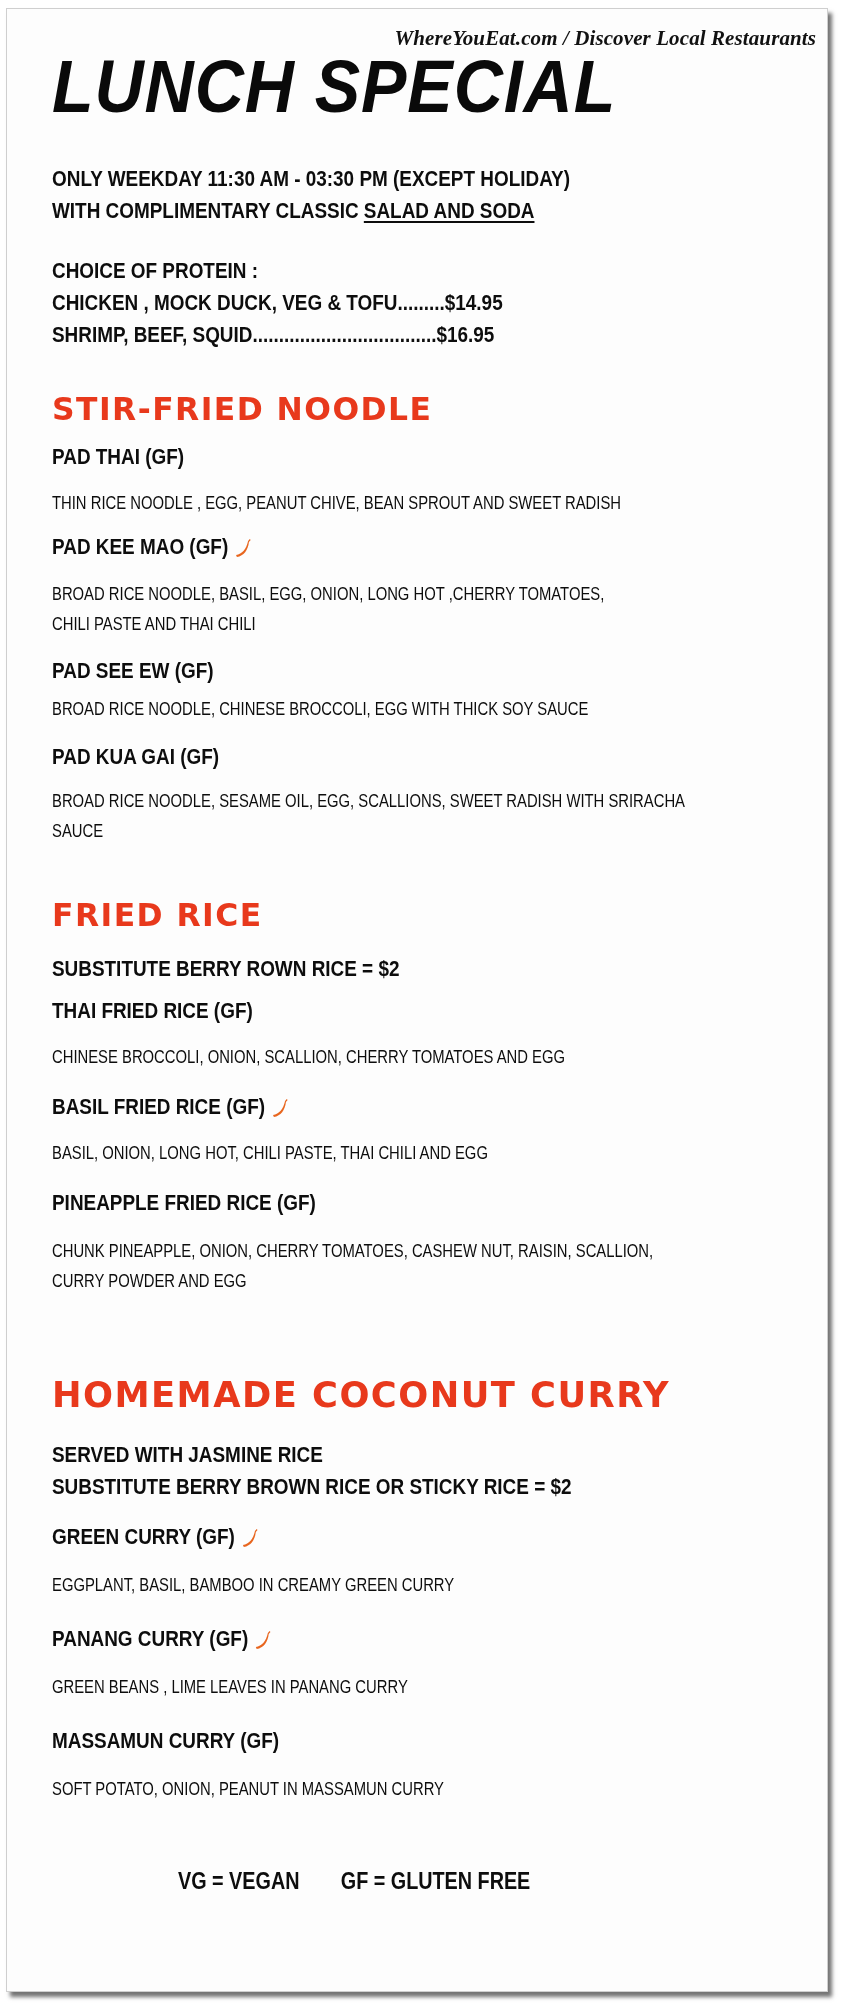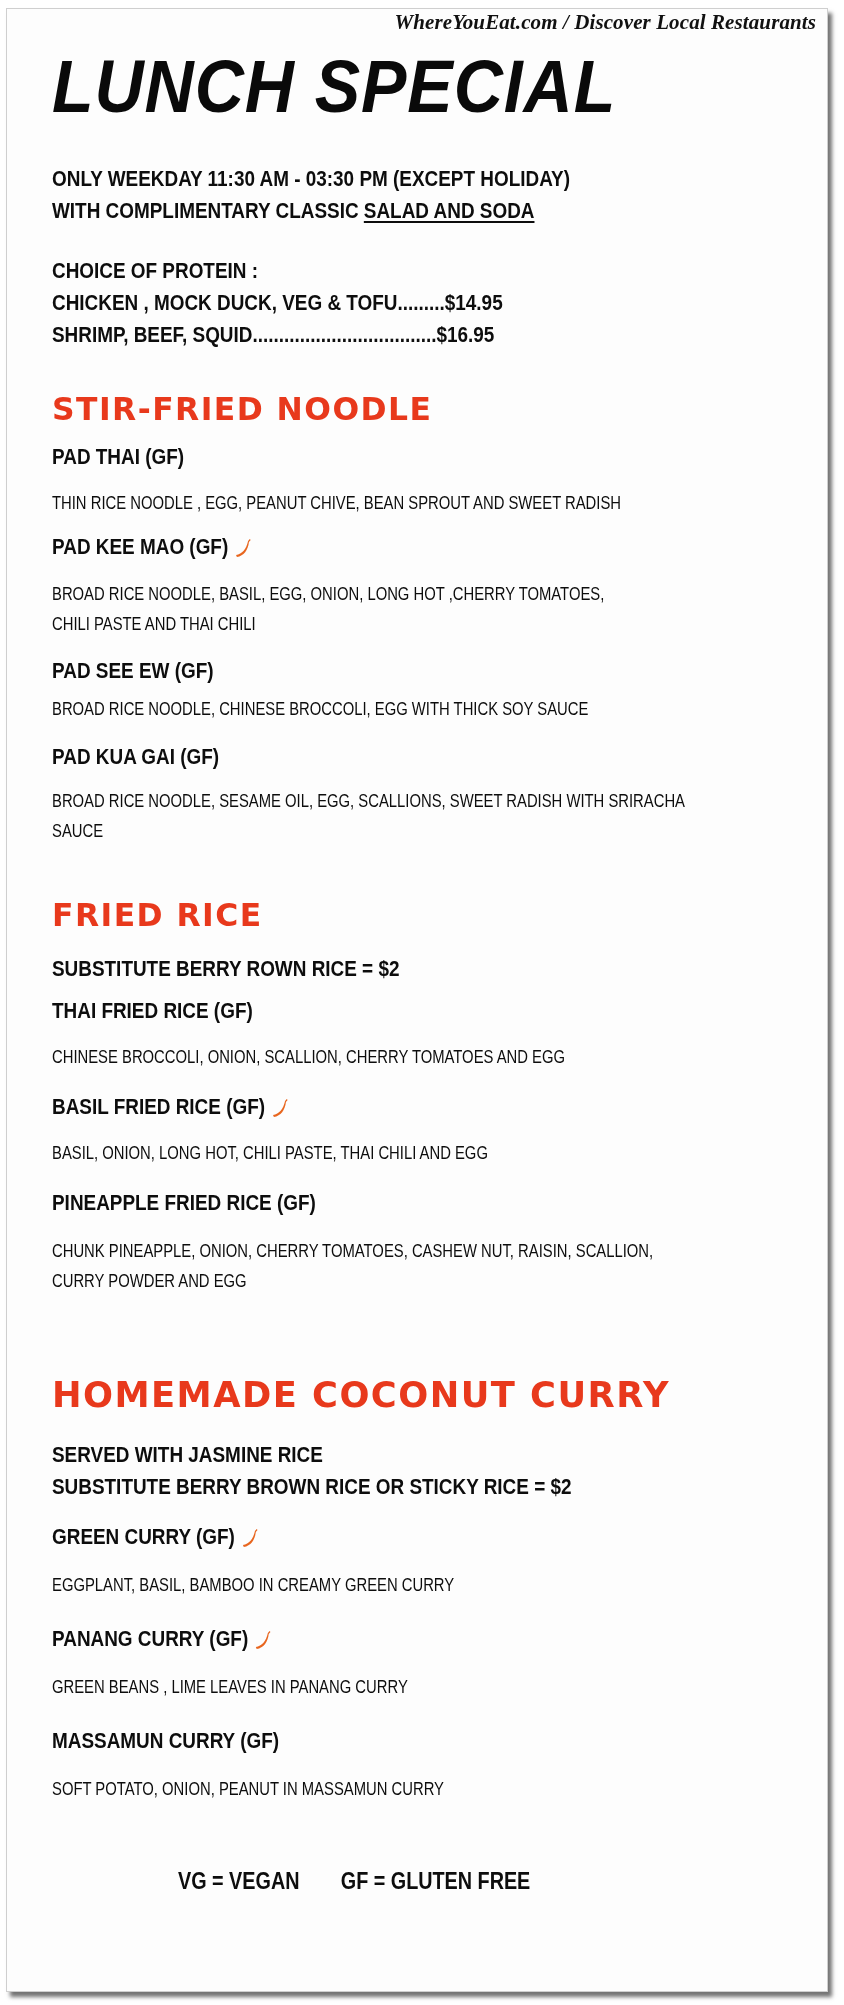--- a/index.html
+++ b/index.html
@@ -3,21 +3,21 @@
 <meta charset="utf-8">
 <style>
   html, body { margin: 0; padding: 0; background: #ffffff; }
   body { width: 844px; height: 2005px; position: relative; overflow: hidden; font-family: "Liberation Sans", sans-serif; color: #0d0d0d; }
   .page {
     position: absolute; left: 6px; top: 8px; width: 820px; height: 1982px;
     background: #fdfdfd; border: 1px solid #cfcfcf;
     box-shadow: 4px 5px 4px rgba(0,0,0,0.55);
   }
   .watermark {
-    position: absolute; right: 28px; top: 10px;
+    position: absolute; right: 28px; top: 26px;
     font-family: "Liberation Serif", serif; font-style: italic; font-weight: bold;
     font-size: 21px; color: #111; letter-spacing: 0.1px;
   }
   .title {
     position: absolute; left: 52px; top: 50px;
     font-family: "Liberation Sans", sans-serif; font-weight: bold; font-style: italic;
     font-size: 74px; letter-spacing: 1px; transform: scaleX(0.92); transform-origin: left;
     color: #0a0a0a; line-height: 1;
   }
   .abs { position: absolute; left: 52px; }

